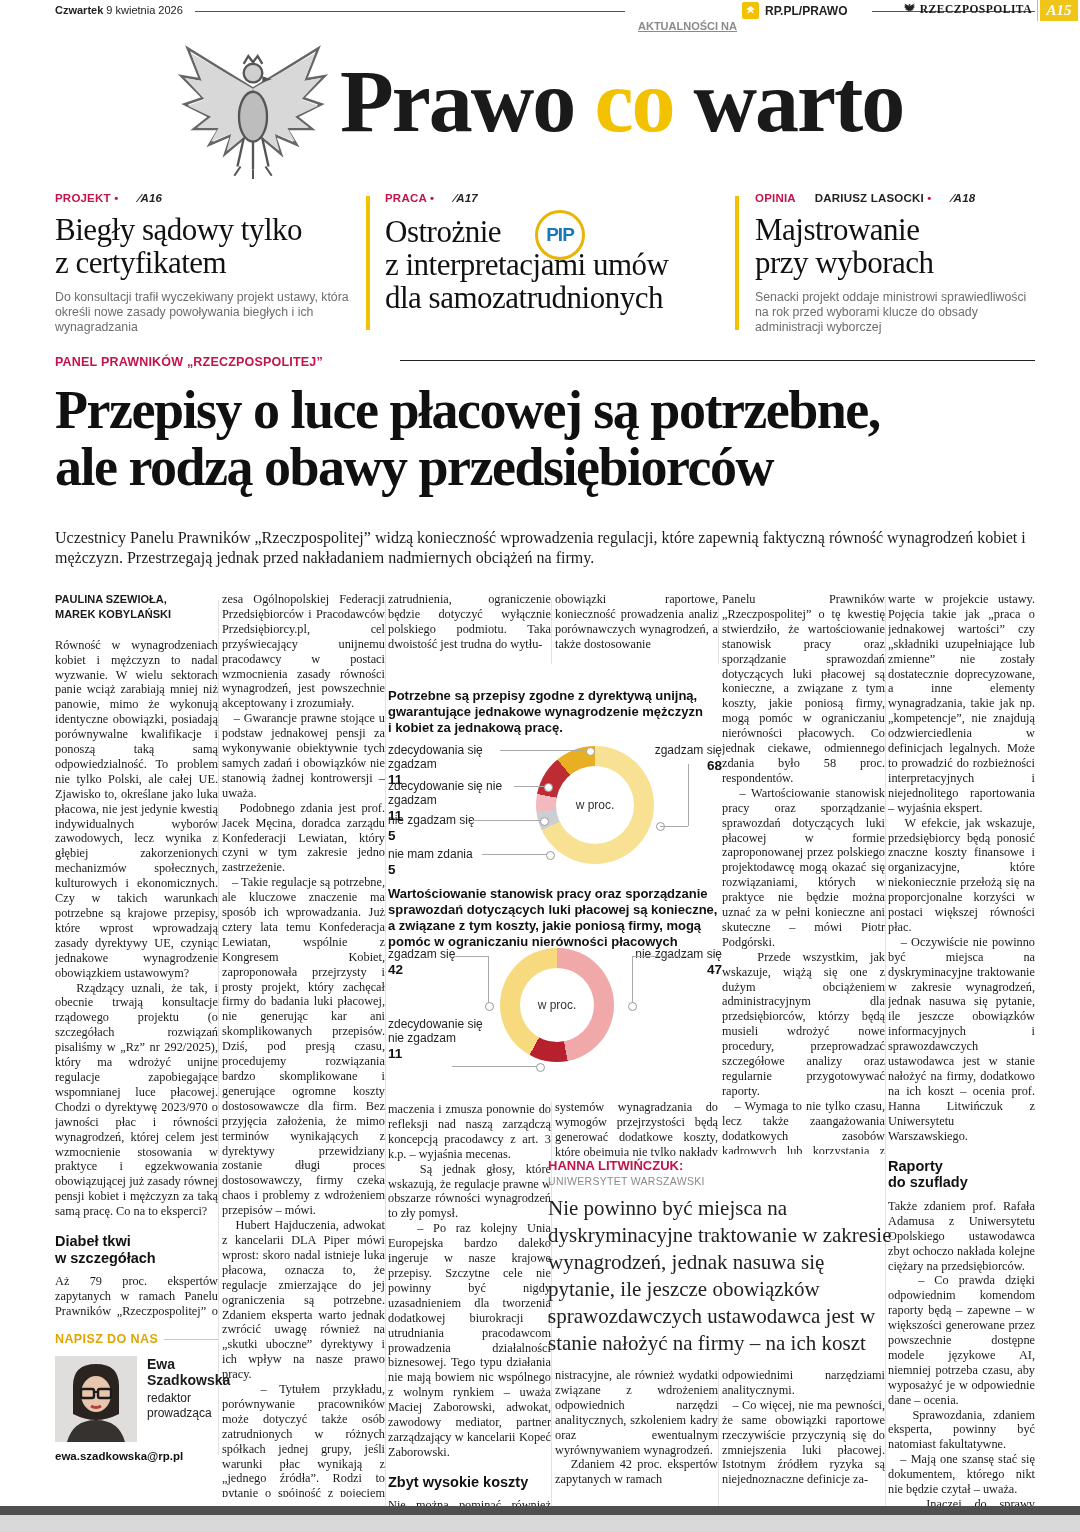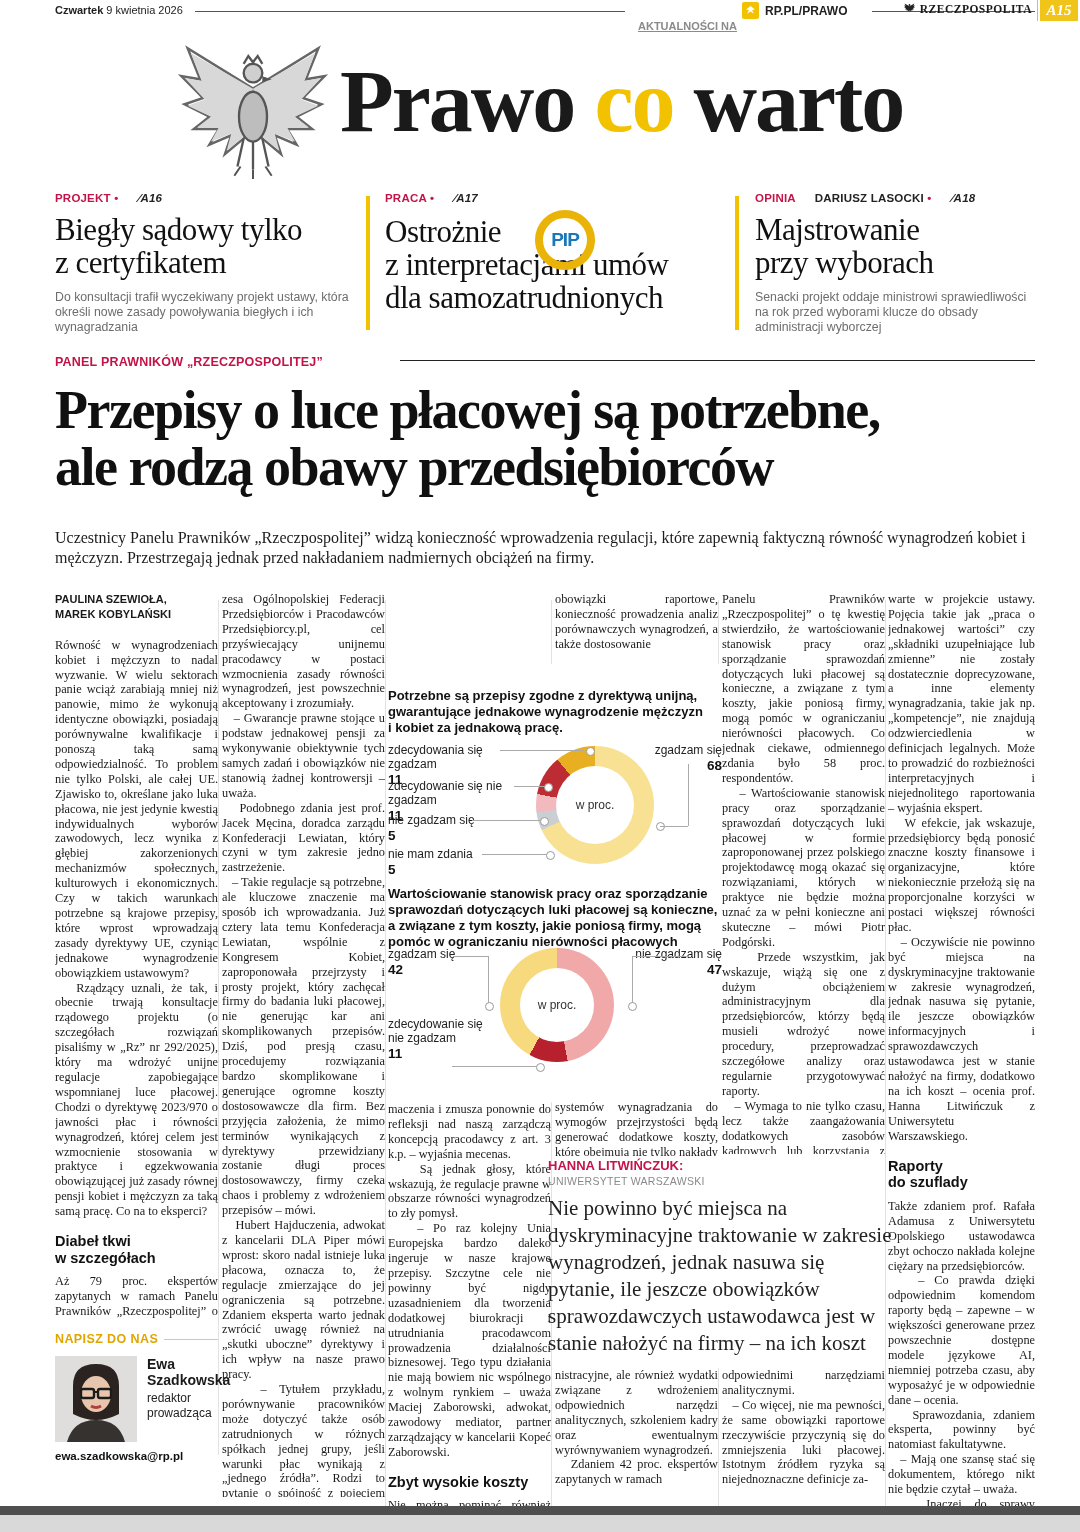--- a/index.html
+++ b/index.html
@@ -42,21 +42,21 @@
   .dot{position:absolute;width:7px;height:7px;border:1.5px solid #999;background:#fff;border-radius:50%;}
   
   .q-name{font-family:"Liberation Sans",sans-serif;font-weight:bold;font-size:13px;color:#C41349;}
   .q-affil{font-family:"Liberation Sans",sans-serif;font-size:10.5px;color:#8a8a8a;letter-spacing:.3px;}
   .q-text{font-size:21px;line-height:27px;color:#222;}
   
   .wtu-head{font-family:"Liberation Sans",sans-serif;font-weight:bold;font-size:12.5px;color:#E1A500;letter-spacing:.4px;}
   .wtu-name{font-family:"Liberation Sans",sans-serif;font-weight:bold;font-size:14px;line-height:1.15;}
   .wtu-role{font-family:"Liberation Sans",sans-serif;font-size:12px;line-height:1.2;color:#222;}
   .wtu-mail{font-family:"Liberation Sans",sans-serif;font-weight:bold;font-size:11.5px;color:#111;text-decoration:none;}
-  .piplogo{border:8px solid #eab308;border-radius:50%;width:44px;height:44px;display:flex;align-items:center;justify-content:center;
+  .piplogo{border:3px solid #eab308;border-radius:50%;width:44px;height:44px;display:flex;align-items:center;justify-content:center;
            color:#1878B8;font-family:"Liberation Sans",sans-serif;font-weight:bold;font-size:19px;letter-spacing:-1px;}
 </style>
 </head>
 <body>
 
 <div class="page">
 
   <div class="abs topbar" style="left:55px;top:4px;width:980px;height:16px;">
     <span><b>Czwartek</b><span> 9 kwietnia 2026</span></span>
   </div>
@@ -167,20 +167,21 @@
    Zdaniem Piotra Podgórskiego, radcy prawnego, wicepre-</div>
   </div>
 
   <div class="abs body-t" style="left:222px;top:592px;width:163px;height:905px;">zesa Ogólnopolskiej Federacji Przedsiębiorców i Pracodawców Przedsiębiorcy.pl, cel przyświecający unijnemu pracodawcy w postaci wzmocnienia zasady równości wynagrodzeń, jest powszechnie akceptowany i zrozumiały.
    – Gwarancje prawne stojące u podstaw jednakowej pensji za wykonywanie obiektywnie tych samych zadań i obowiązków nie stanowią żadnej kontrowersji – uważa.
    Podobnego zdania jest prof. Jacek Męcina, doradca zarządu Konfederacji Lewiatan, który czyni w tym zakresie jedno zastrzeżenie.
    – Takie regulacje są potrzebne, ale kluczowe znaczenie ma sposób ich wprowadzania. Już cztery lata temu Konfederacja Lewiatan, wspólnie z Kongresem Kobiet, zaproponowała przejrzysty i prosty projekt, który zachęcał firmy do badania luki płacowej, nie generując kar ani skomplikowanych przepisów. Dziś, pod presją czasu, procedujemy rozwiązania bardzo skomplikowane i generujące ogromne koszty dostosowawcze dla firm. Bez przyjęcia założenia, że mimo terminów wynikających z dyrektywy przewidziany zostanie długi proces dostosowawczy, firmy czeka chaos i problemy z wdrożeniem przepisów – mówi.
    Hubert Hajduczenia, adwokat z kancelarii DLA Piper mówi wprost: skoro nadal istnieje luka płacowa, oznacza to, że regulacje zmierzające do jej ograniczenia są potrzebne. Zdaniem eksperta warto jednak zwrócić uwagę również na „skutki uboczne” dyrektywy i ich wpływ na nasze prawo pracy.
    – Tytułem przykładu, porównywanie pracowników może dotyczyć także osób zatrudnionych w różnych spółkach jednej grupy, jeśli warunki płac wynikają z „jednego źródła”. Rodzi to pytanie o spójność z pojęciem pracodawcy zawartym w art. 3 k.p. Aby to zobrazować: w przypadku dyskryminacji płacowej i norm implementujących dyrektywę możliwe będzie porównywanie sytuacji pracowników w danej grupie kapitałowej. W przypadku innej dyskryminacji, np. przy kryteriach doboru w razie redukcji</div>
 
+  <div class="abs body-t" style="left:388px;top:592px;width:163px;height:64px;">zatrudnienia, ograniczenie będzie dotyczyć wyłącznie polskiego podmiotu. Taka dwoistość jest trudna do wytłu-</div>
   <div class="abs" style="left:388px;top:1102px;width:163px;height:420px;overflow:hidden;">
     <div class="body-t">maczenia i zmusza ponownie do refleksji nad naszą zarządczą koncepcją pracodawcy z art. 3 k.p. – wyjaśnia mecenas.
    Są jednak głosy, które wskazują, że regulacje prawne w obszarze równości wynagrodzeń to zły pomysł.
    – Po raz kolejny Unia Europejska bardzo daleko ingeruje w nasze krajowe przepisy. Szczytne cele nie powinny być nigdy uzasadnieniem dla tworzenia dodatkowej biurokracji i utrudniania pracodawcom prowadzenia działalności biznesowej. Tego typu działania nie mają bowiem nic wspólnego z wolnym rynkiem – uważa Maciej Zaborowski, adwokat, zawodowy mediator, partner zarządzający w kancelarii Kopeć Zaborowski.</div>
     <div class="subhead">Zbyt wysokie koszty</div>
     <div class="body-t">Nie można pominąć również kosztów związanych z wdrożeniem regulacji dotyczących równości płac. Nowe</div>
   </div>
 
   <div class="abs body-t" style="left:555px;top:592px;width:163px;height:64px;">obowiązki raportowe, konieczność prowadzenia analiz porównawczych wynagrodzeń, a także dostosowanie</div>
   <div class="abs body-t" style="left:555px;top:1100px;width:163px;height:56px;">systemów wynagradzania do wymogów przejrzystości będą generować dodatkowe koszty, które obejmują nie tylko nakłady organizacyjne i admi-</div>

